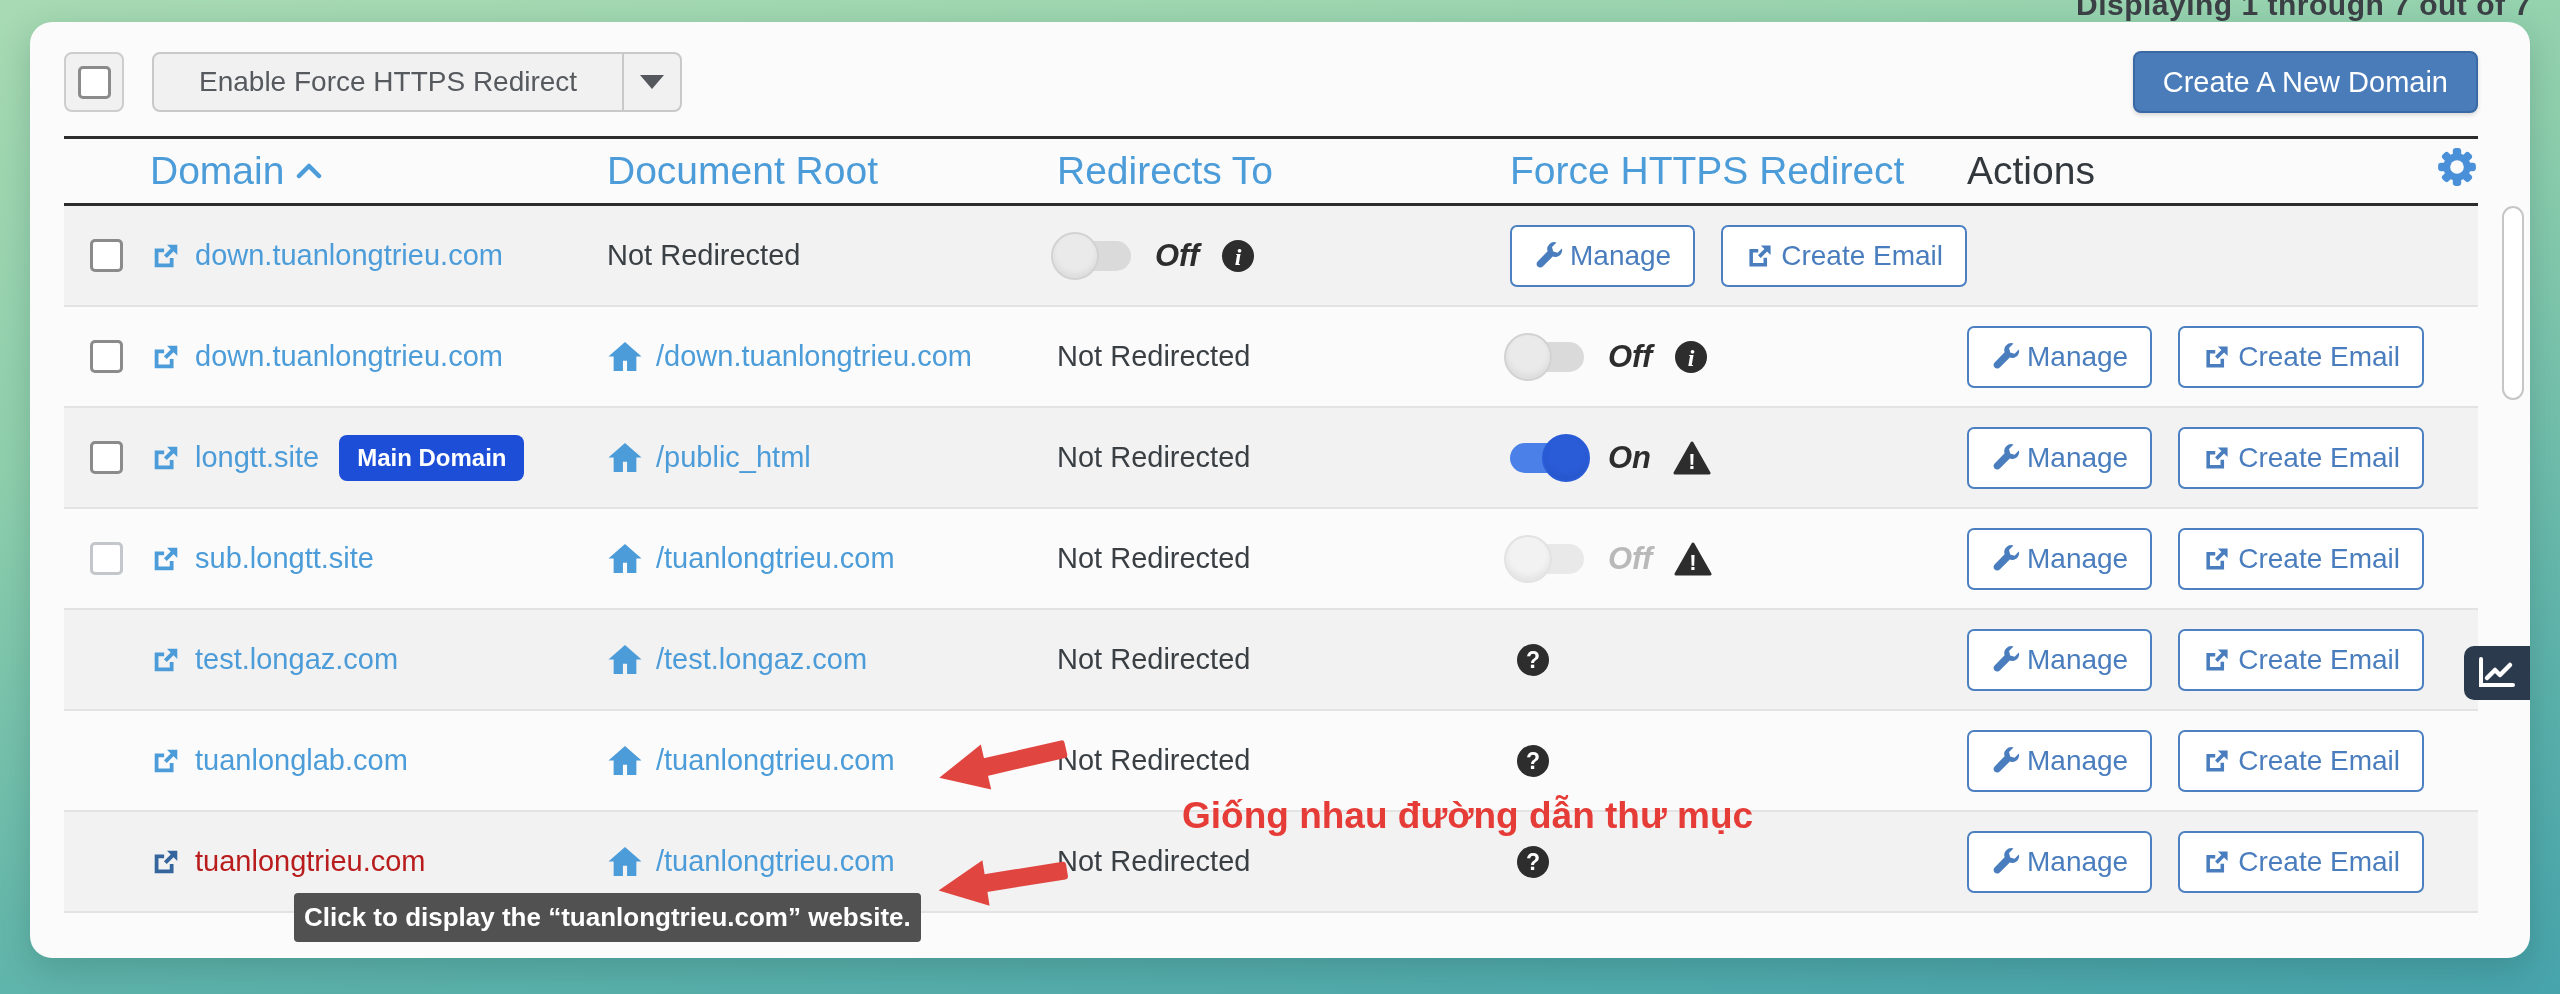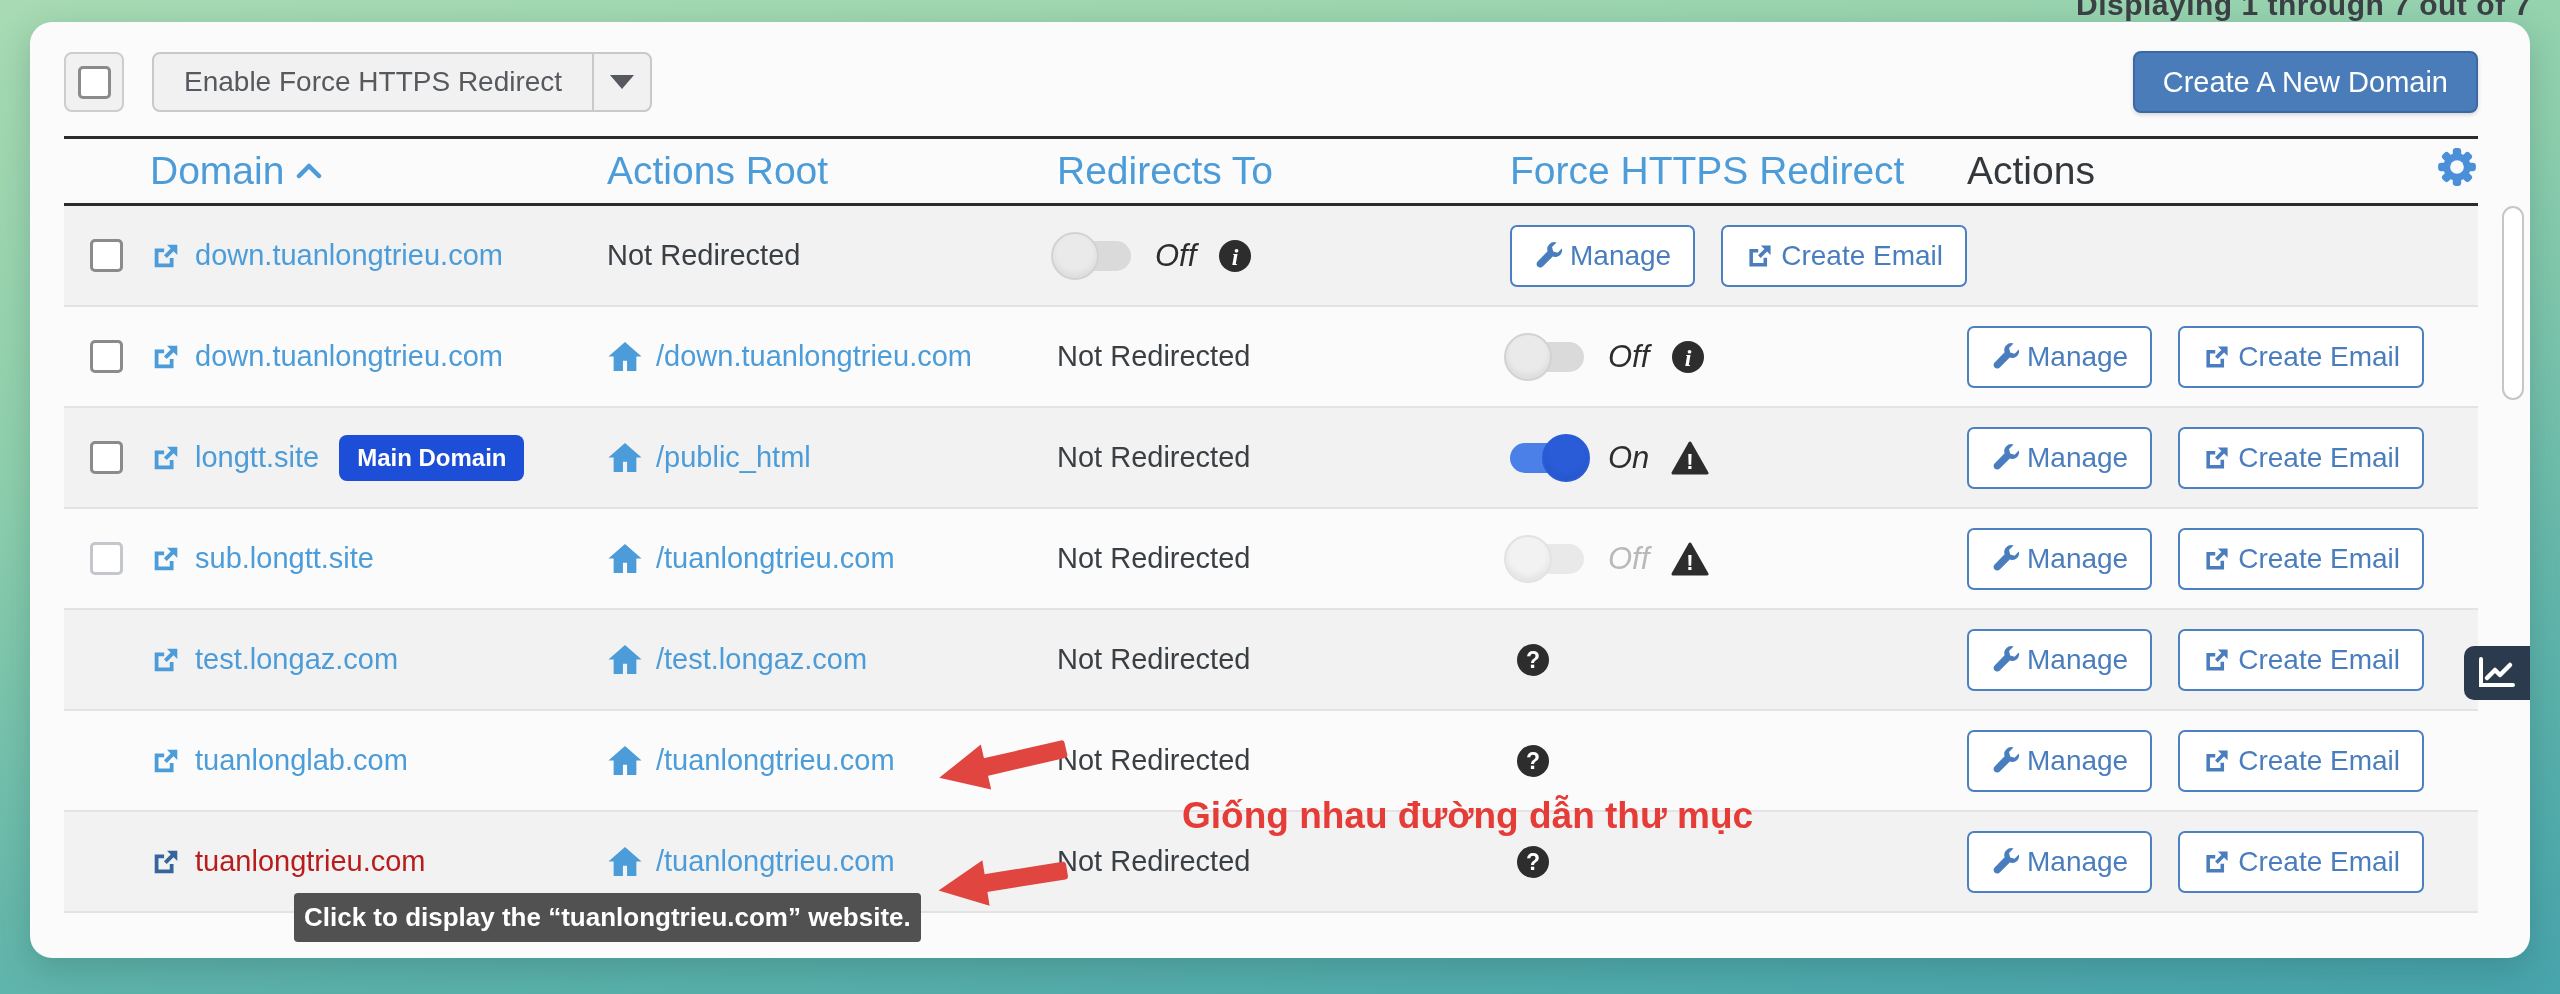--- a/index.html
+++ b/index.html
@@ -27,21 +27,21 @@
     margin-right:28px; cursor:pointer;
   }
   .checkbox {
     width:33px; height:33px; background:#fff; border:3px solid #8b8b8b; border-radius:5px;
   }
   .checkbox.muted { border-color:#c3c6ca; }
   .split-btn {
     display:flex; height:60px; border:2px solid #c9c9c9; border-radius:8px;
     overflow:hidden; background:#f1f1f1;
   }
-  .split-main { padding:0 30px; font-size:28px; color:#56595d; display:flex; align-items:center; cursor:pointer; }
+  .split-main { padding:0 45px; font-size:28px; color:#56595d; display:flex; align-items:center; cursor:pointer; }
   .split-caret {
     width:58px; border-left:2px solid #c9c9c9; display:flex; align-items:center; justify-content:center; cursor:pointer;
   }
   .caret-down { width:0; height:0; border-left:12px solid transparent; border-right:12px solid transparent; border-top:14px solid #55585c; }
   .create-btn {
     margin-left:auto; height:62px; padding:16px 28px;
     background:#4a7cba; border:2px solid #3a68a4; border-radius:8px;
     color:#fff; font-size:29px; display:flex; align-items:center; cursor:pointer;
     box-shadow:0 2px 4px rgba(0,0,0,.15);
   }
@@ -75,21 +75,21 @@
   .toggle { position:relative; width:74px; height:30px; border-radius:15px; background:#dadada; margin-right:24px; cursor:pointer; flex-shrink:0; }
   .toggle .knob {
     position:absolute; width:48px; height:48px; border-radius:50%; top:-9px; left:-6px;
     background:#eaeaea; border:2px solid #d2d2d2;
     box-shadow:inset 0 -4px 6px rgba(0,0,0,.06);
   }
   .toggle.on { background:#4a80e8; }
   .toggle.on .knob { left:auto; right:-6px; background:#2a5cd8; border-color:#2a5cd8; }
   .toggle.muted { background:#e9e9e9; }
   .toggle.muted .knob { background:#f2f2f2; border-color:#e2e2e2; }
-  .state-label { font-weight:400; font-style:italic; font-size:31px; color:#2d2d2d; margin-right:22px; }
+  .state-label { font-weight:700; font-style:italic; font-size:31px; color:#2d2d2d; margin-right:22px; }
   .state-label.muted { color:#b9b9b9; }
   .sicon { cursor:pointer; flex-shrink:0; }
   
   .actions-cell { display:flex; align-items:center; gap:26px; }
   .act-btn {
     display:inline-flex; align-items:center; gap:6px; height:62px; padding:0 22px;
     background:#fff; border:2px solid #4c80c0; border-radius:7px;
     color:#4a7dbd; font-size:28px; cursor:pointer; white-space:nowrap;
   }
   .gear-wrap { justify-self:end; cursor:pointer; }
@@ -140,21 +140,21 @@
 
     <div class="grid-row thead">
       <div></div>
       <div class="th-link">
         <span>Domain</span>
         <svg width="26" height="16" viewBox="0 0 26 16">
             <path d="M3 13 13 3l10 10" stroke="#4b9cd8" stroke-width="4.5" fill="none" stroke-linecap="round" stroke-linejoin="round"></path>
           </svg>
       </div>
       <div class="th-link">
-          <span>Actions Root</span>
+          <span>Document Root</span>
         </div>
       <div class="th-link">
           <span>Redirects To</span>
         </div>
       <div class="th-link">
           <span>Force HTTPS Redirect</span>
         </div>
       <div class="th-plain">Actions</div>
       <div class="gear-wrap" style="position:absolute; right:52px;">
         <svg width="42" height="42" viewBox="0 0 40 40">

